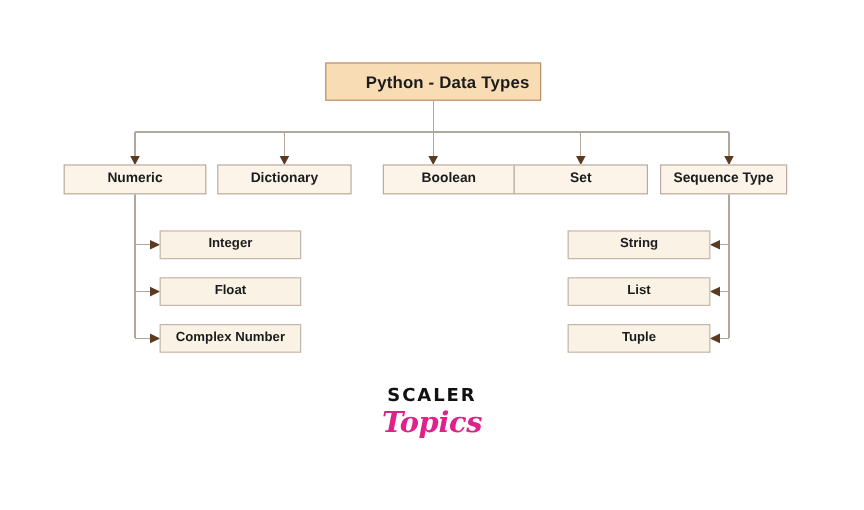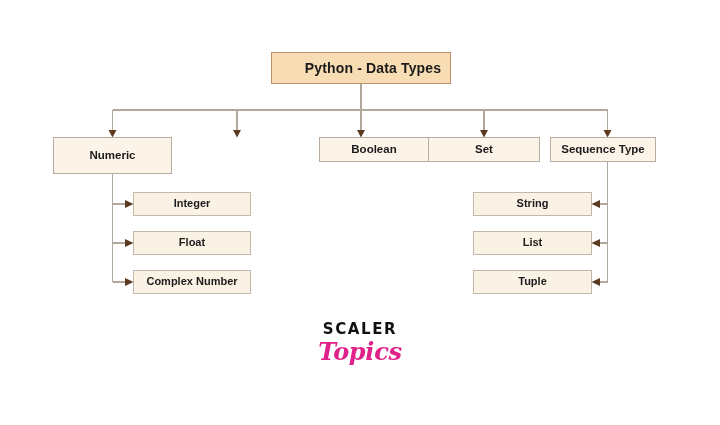--- a/index.html
+++ b/index.html
@@ -140,21 +140,22 @@
 
     <g fill="#5a3a20">
       <path d="M 600 200 L 600 208 L 591.5 204 z"></path>
       <path d="M 600 239 L 600 247 L 591.5 243 z"></path>
       <path d="M 600 278 L 600 286 L 591.5 282 z"></path>
     </g>
   </svg>
 
   <div class="node node-root" id="n-root" style="left: 271px; top: 52px; width: 180px; height: 32px;">Python - Data Types</div>
 
-  <div class="node node-l1" id="n-l1-0" style="left: 53px; top: 137px; width: 119px; height: 37px;">Numeric</div>
+  <div class="node node-l1" id="n-l1-0" style="left: 53px; top: 137px; width: 119px; height: 25px;">Numeric</div>
+  <div class="node node-l1" id="n-l1-1" style="left: 181px; top: 137px; width: 112px; height: 25px;">Dictionary</div>
   <div class="node node-l1" id="n-l1-2" style="left: 319px; top: 137px; width: 110px; height: 25px;">Boolean</div>
   <div class="node node-l1" id="n-l1-3" style="left: 428px; top: 137px; width: 112px; height: 25px;">Set</div>
   <div class="node node-l1" id="n-l1-4" style="left: 550px; top: 137px; width: 106px; height: 25px;">Sequence Type</div>
 
   <div class="node node-l2" id="n-num-0" style="left: 133px; top: 192px; width: 118px; height: 24px;">Integer</div>
   <div class="node node-l2" id="n-num-1" style="left: 133px; top: 231px; width: 118px; height: 24px;">Float</div>
   <div class="node node-l2" id="n-seq-0" style="left: 473px; top: 192px; width: 119px; height: 24px;">String</div>
 
   <div class="node node-l2" id="n-num-2" style="left: 133px; top: 270px; width: 118px; height: 24px;">Complex Number</div>
   <div class="node node-l2" id="n-seq-1" style="left: 473px; top: 231px; width: 119px; height: 24px;">List</div>

